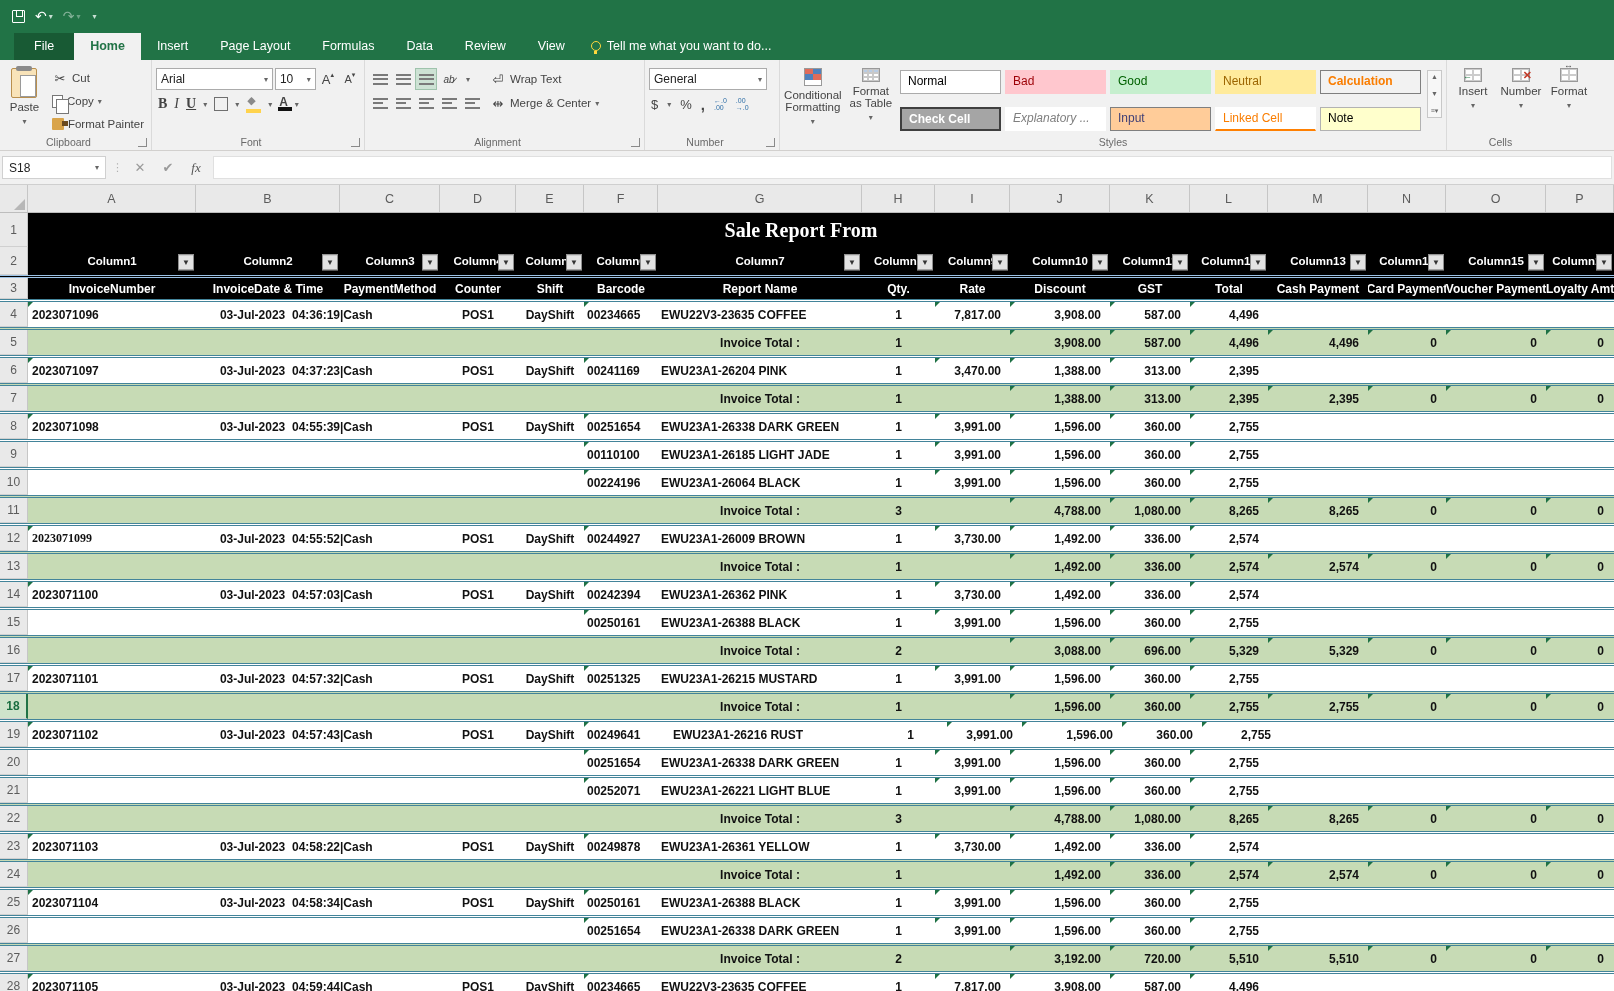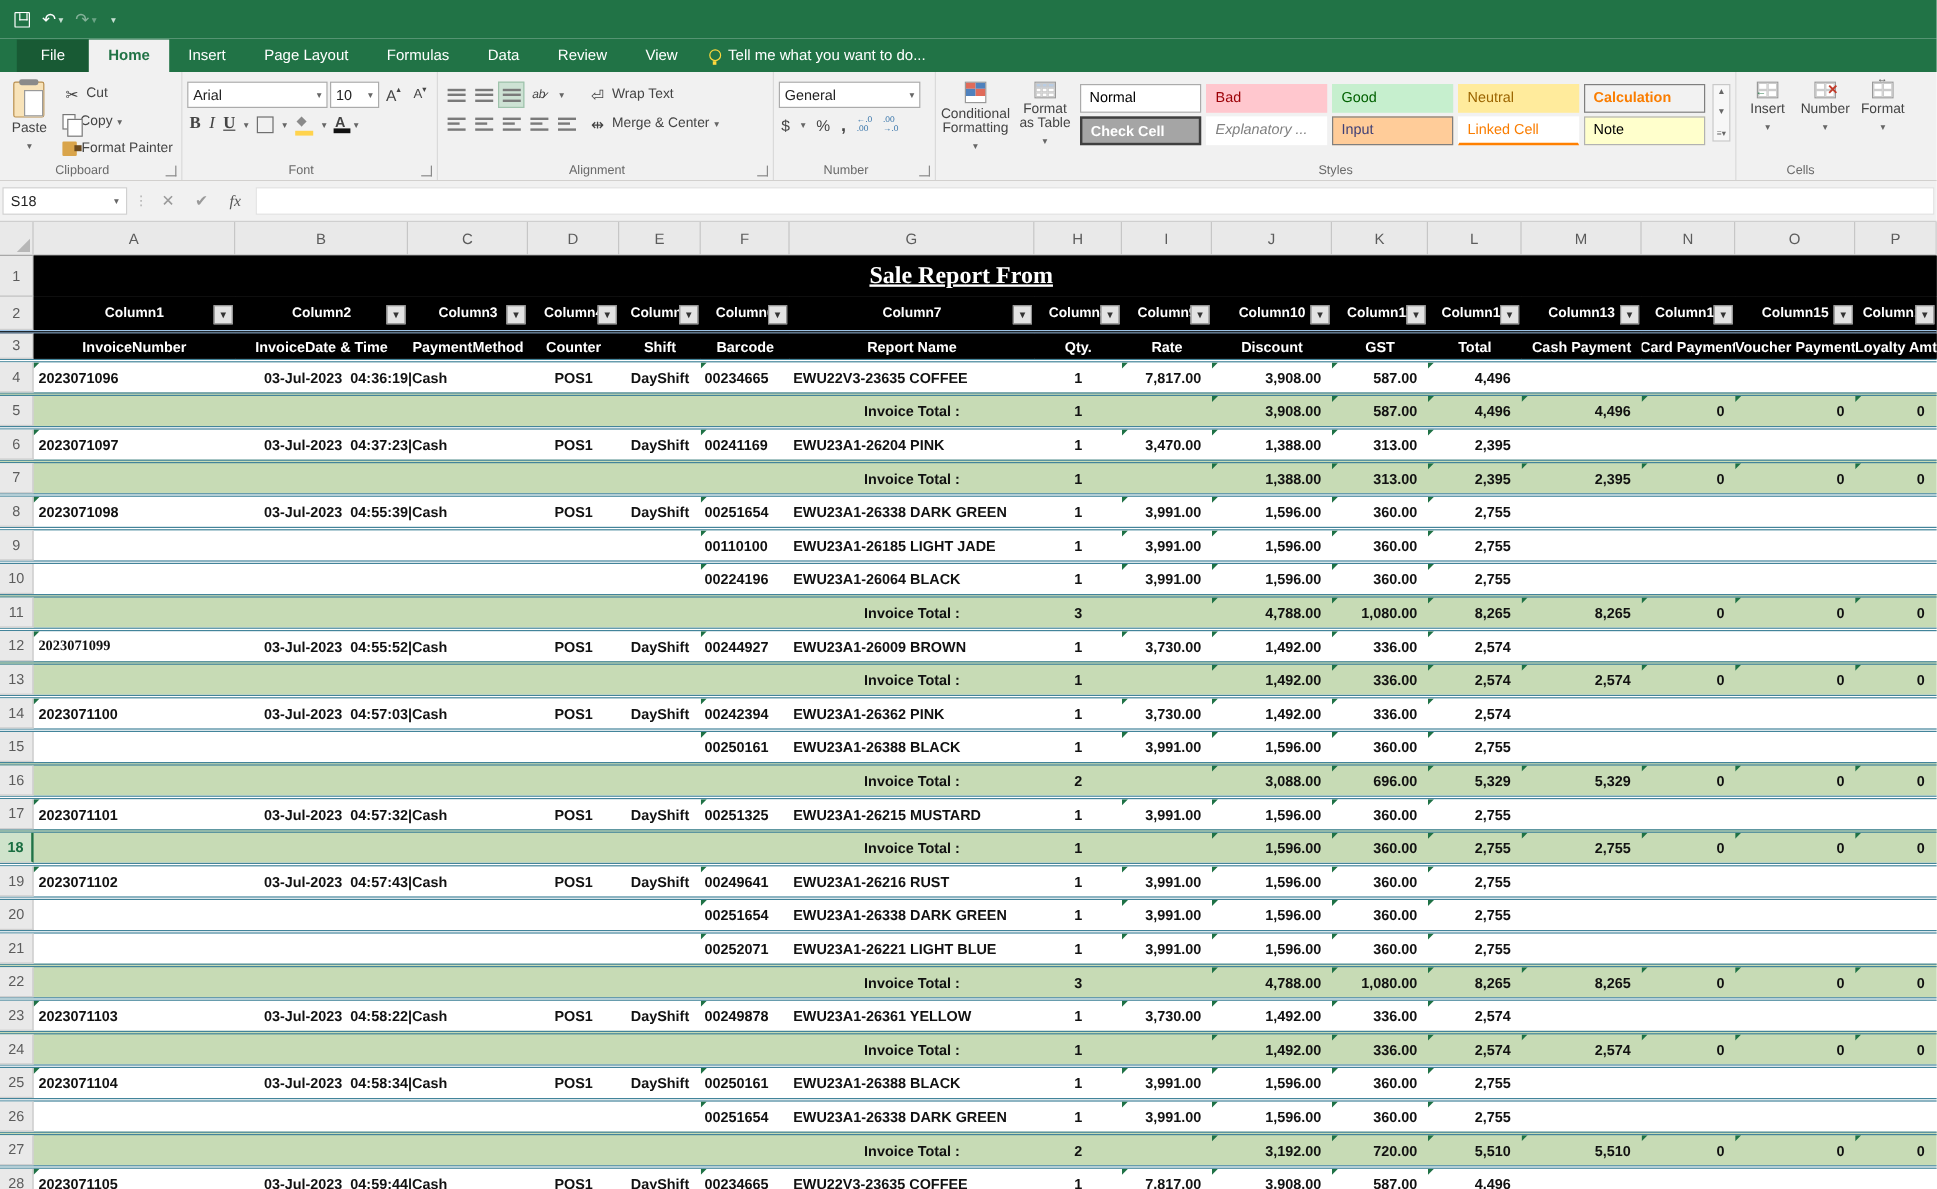--- a/index.html
+++ b/index.html
@@ -70,21 +70,21 @@
   .ibtn.sel { background:#cde2d4; border:1px solid #9fc3ac; }
   .alnrow { display:flex; gap:1px; }
 
   .cf-ico { width:18px; height:18px; display:grid; grid-template:repeat(3,1fr)/repeat(2,1fr); border:1px solid #999; background:#fff; }
   .cf-ico i:nth-child(1){background:#e06b5a}.cf-ico i:nth-child(2){background:#4f81bd}
   .cf-ico i:nth-child(3){background:#4f81bd}.cf-ico i:nth-child(4){background:#e06b5a}
   .fat-ico { width:18px; height:14px; border:1px solid #999; background:
      linear-gradient(#b8cce4,#b8cce4) 0 0/18px 4px no-repeat,#fff; display:grid; grid-template:repeat(3,1fr)/repeat(3,1fr);}
   .fat-ico i { border:0.5px solid #c9c9c9; }
 
-  #styles-gallery { display:grid; grid-template:repeat(2,24px)/repeat(5,101px); gap:3px 4px; margin-top:6px; }
+  #styles-gallery { display:grid; grid-template:repeat(2,24px)/repeat(5,101px); gap:13px 4px; margin-top:6px; }
   .stylecell { font-size:12px; padding:3px 7px; cursor:pointer; white-space:nowrap; overflow:hidden; border:1px solid transparent; }
   .gal-scroll { width:16px; margin:6px 0 16px 2px; border:1px solid #c8c8c8; background:#f7f7f7; display:flex; flex-direction:column; align-items:center; justify-content:space-between; font-size:7px; color:#666; padding:2px 0; }
 
   .cells-ico { width:18px; height:14px; border:1px solid #999; display:grid; grid-template:repeat(2,1fr)/repeat(2,1fr); background:#fff; position:relative; }
   .cells-ico i { border:0.5px solid #ccc; }
   .cells-ico.ins:before { content:"←"; position:absolute; left:-2px; top:1px; color:#2f7d4f; font-size:9px; font-weight:700; }
   .cells-ico.del:before { content:"✕"; position:absolute; right:-3px; top:0; color:#c23b2a; font-size:11px; font-weight:700; }
   .cells-ico.fmt:before { content:"↔"; position:absolute; left:3px; top:-10px; color:#555; font-size:9px; }
 
   
@@ -420,21 +420,21 @@
         <div class="chcell" style="width: 80px;">K</div>
         <div class="chcell" style="width: 78px;">L</div>
         <div class="chcell" style="width: 100px;">M</div>
         <div class="chcell" style="width: 78px;">N</div>
         <div class="chcell" style="width: 100px;">O</div>
         <div class="chcell" style="width: 68px;">P</div>
       </div>
     <div id="rows">
         <div class="gr hdr-black" id="row1" style="height: 34px;">
           <div class="gut">1</div>
-          <div class="cell titlecell hdr-black" style="width: 1586px;"><span style="margin-left: -40px; text-decoration: underline;">Sale Report From</span></div>
+          <div class="cell titlecell hdr-black" style="width: 1586px;"><span style="margin-left: -40px;">Sale Report From</span></div>
         </div>
         <div class="gr hdr-black" id="row2" style="height: 28px;">
           <div class="gut">2</div>
           <div class="cell hdr-black" style="width: 168px;"><span>Column1</span><span class="filterbtn">▼</span></div>
           <div class="cell hdr-black" style="width: 144px;"><span>Column2</span><span class="filterbtn">▼</span></div>
           <div class="cell hdr-black" style="width: 100px;"><span>Column3</span><span class="filterbtn">▼</span></div>
           <div class="cell hdr-black" style="width: 76px;"><span>Column4</span><span class="filterbtn">▼</span></div>
           <div class="cell hdr-black" style="width: 68px;"><span>Column5</span><span class="filterbtn">▼</span></div>
           <div class="cell hdr-black" style="width: 74px;"><span>Column6</span><span class="filterbtn">▼</span></div>
           <div class="cell hdr-black" style="width: 204px;"><span>Column7</span><span class="filterbtn">▼</span></div>
@@ -753,21 +753,21 @@
           <div class="cell cP tri" style="width: 68px;">0</div>
         </div>
         <div class="gr drow" style="height: 28px;">
           <div class="gut">19</div>
           <div class="cell cA tri" style="width: 168px;">2023071102</div>
           <div class="cell cB" style="width: 144px;">03-Jul-2023  04:57:43</div>
           <div class="cell cC" style="width: 100px;">|Cash</div>
           <div class="cell cD" style="width: 76px;">POS1</div>
           <div class="cell cE" style="width: 68px;">DayShift</div>
           <div class="cell cF tri" style="width: 74px;">00249641</div>
-          <div class="cell cG" style="width: 204px;">EWU23A1-26216 RUST</div>
+          <div class="cell cG" style="width: 204px; margin-left: 12px;">EWU23A1-26216 RUST</div>
           <div class="cell cH" style="width: 73px;">1</div>
           <div class="cell cI tri" style="width: 75px;">3,991.00</div>
           <div class="cell cJ tri" style="width: 100px;">1,596.00</div>
           <div class="cell cK tri" style="width: 80px;">360.00</div>
           <div class="cell cL tri" style="width: 78px;">2,755</div>
           <div class="cell cM" style="width: 100px;"></div>
           <div class="cell cN" style="width: 78px;"></div>
           <div class="cell cO" style="width: 100px;"></div>
           <div class="cell cP" style="width: 68px;"></div>
         </div>

